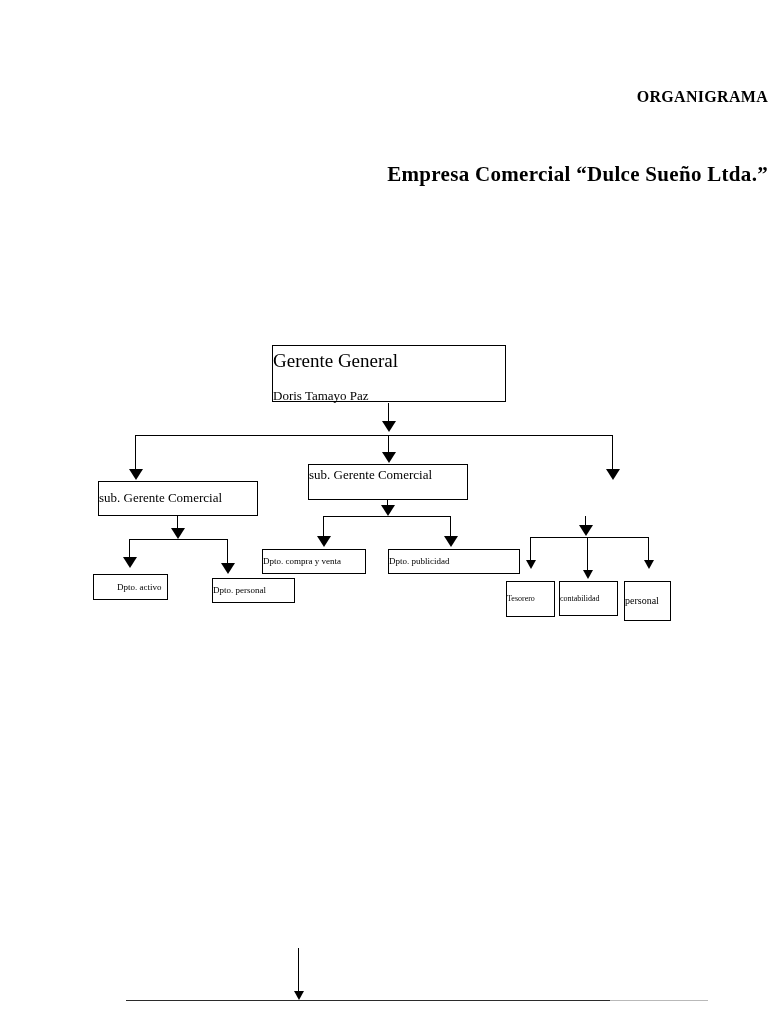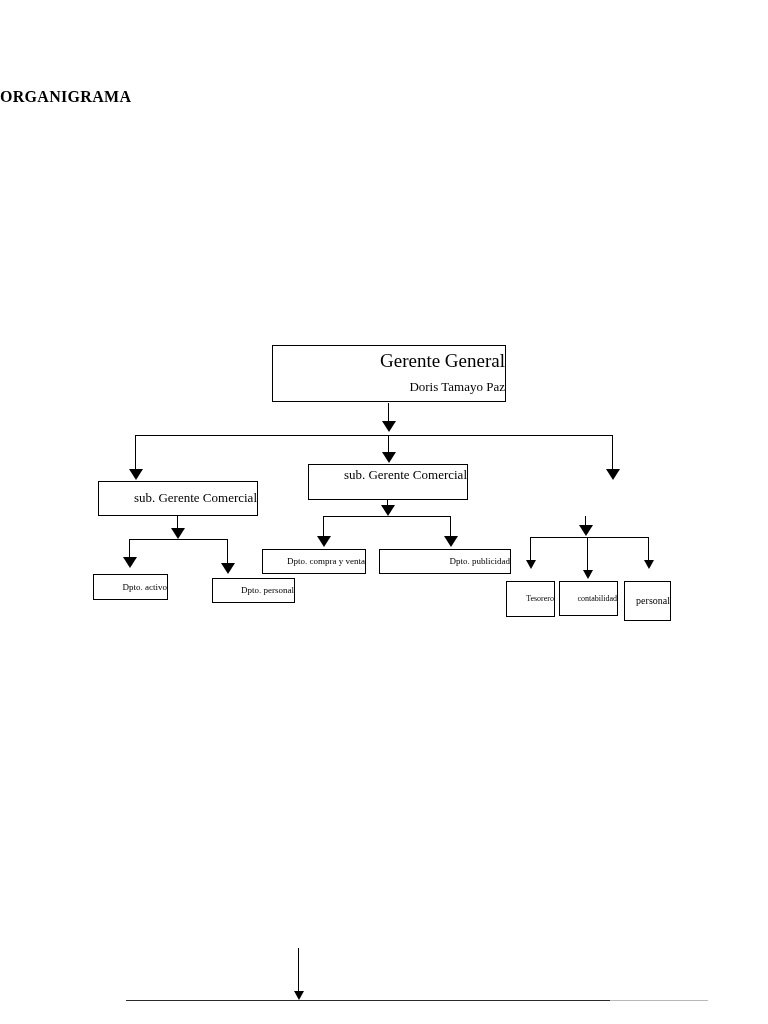--- a/index.html
+++ b/index.html
@@ -17,21 +17,21 @@
     height: 1024px;
     background: #ffffff;
     overflow: hidden;
   }
 
   
   .doc-title {
     position: absolute;
     left: 0;
     width: 768px;
-    text-align: left;
+    text-align: right;
     font-weight: bold;
     letter-spacing: 0.3px;
   }
   #title-organigrama {
     top: 88px;
     font-size: 16px;
   }
   #title-company {
     top: 162px;
     font-size: 21px;
@@ -41,37 +41,37 @@
   .node {
     position: absolute;
     box-sizing: border-box;
     border: 1px solid #000000;
     background: #ffffff;
     text-align: center;
     font-family: "Liberation Serif", "DejaVu Serif", serif;
     color: #000000;
     display: flex;
     flex-direction: column;
-    align-items: flex-end;
+    align-items: flex-start;
     justify-content: center;
     line-height: 1.15;
   }
   .node .line1 { display: block; }
   .node .line2 { display: block; }
 
   #node-root {
     left: 272px;
     top: 345px;
     width: 234px;
     height: 57px;
     justify-content: flex-start;
     padding-top: 4px;
   }
   #node-root .line1 { font-size: 19px; }
-  #node-root .line2 { font-size: 13px; margin-top: 8px; }
+  #node-root .line2 { font-size: 13px; margin-top: 17px; }
 
   #node-sub-comercial-left {
     left: 98px;
     top: 481px;
     width: 160px;
     height: 35px;
     font-size: 13px;
   }
   #node-sub-comercial-mid {
     left: 308px;
@@ -106,21 +106,21 @@
     font-size: 9px;
   }
   #node-dpto-compra {
     left: 262px;
     top: 549px;
     width: 104px;
     height: 25px;
     font-size: 9px;
   }
   #node-dpto-publicidad {
-    left: 379px;
+    left: 388px;
     top: 549px;
     width: 132px;
     height: 25px;
     font-size: 9px;
   }
   #node-tesorero {
     left: 506px;
     top: 581px;
     width: 49px;
     height: 36px;
@@ -188,20 +188,21 @@
     background: #b9b9b9;
   }
 </style>
 </head>
 <body>
 
 <div id="page">
 
   <div class="doc-title" id="title-organigrama">ORGANIGRAMA</div>
 
+  <div class="doc-title" id="title-company">Empresa Comercial  “Dulce Sueño Ltda.”</div>
 
   <div class="vline thin" style="left:388px; top:403px; height:22px;"></div>
   <div class="arrowhead" style="left:382px; top:421px;"></div>
 
   <div class="hline thin" style="left:135px; top:435px; width:478px;"></div>
 
   <div class="vline thin" style="left:135px; top:435px; height:36px;"></div>
   <div class="arrowhead" style="left:129px; top:469px;"></div>
 
   <div class="vline thin" style="left:388px; top:435px; height:19px;"></div>

